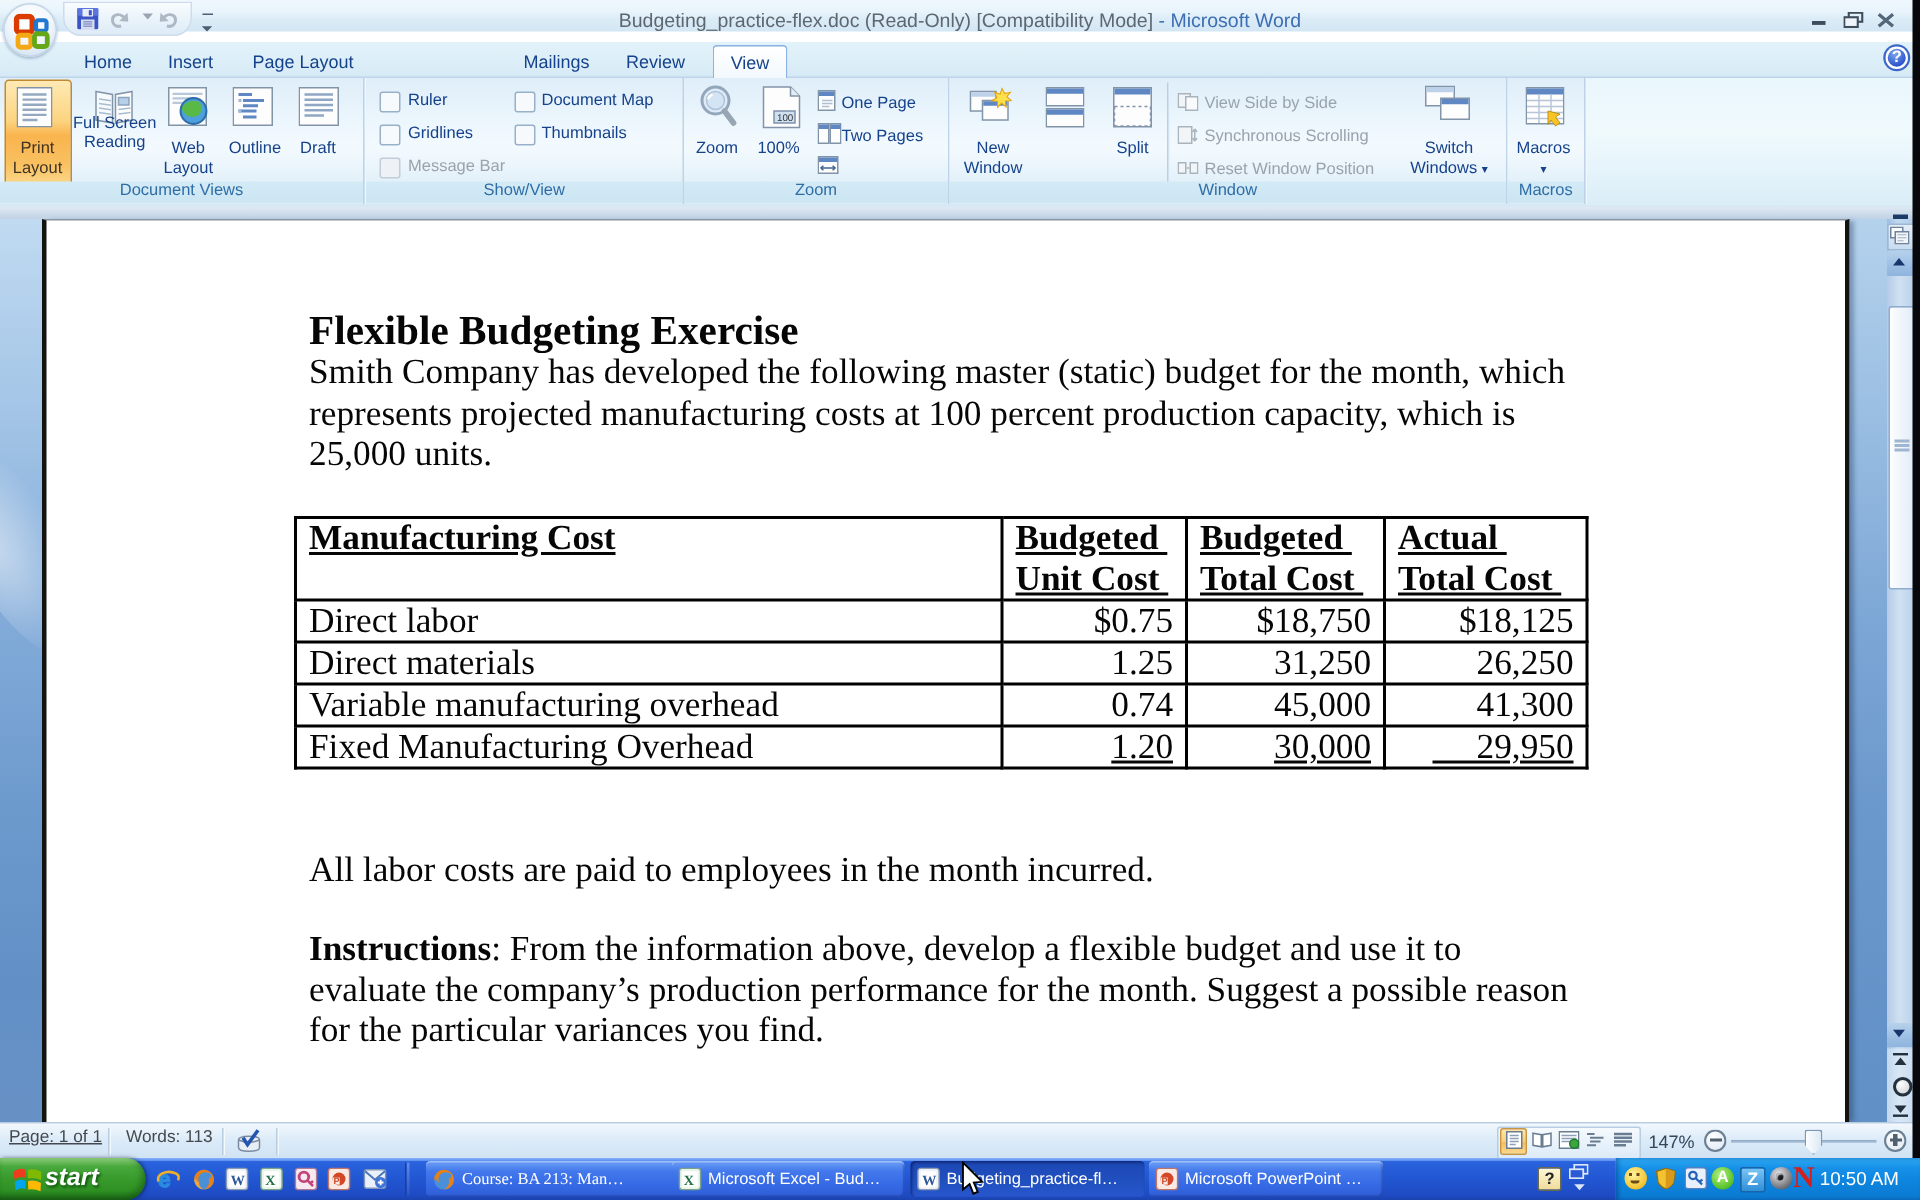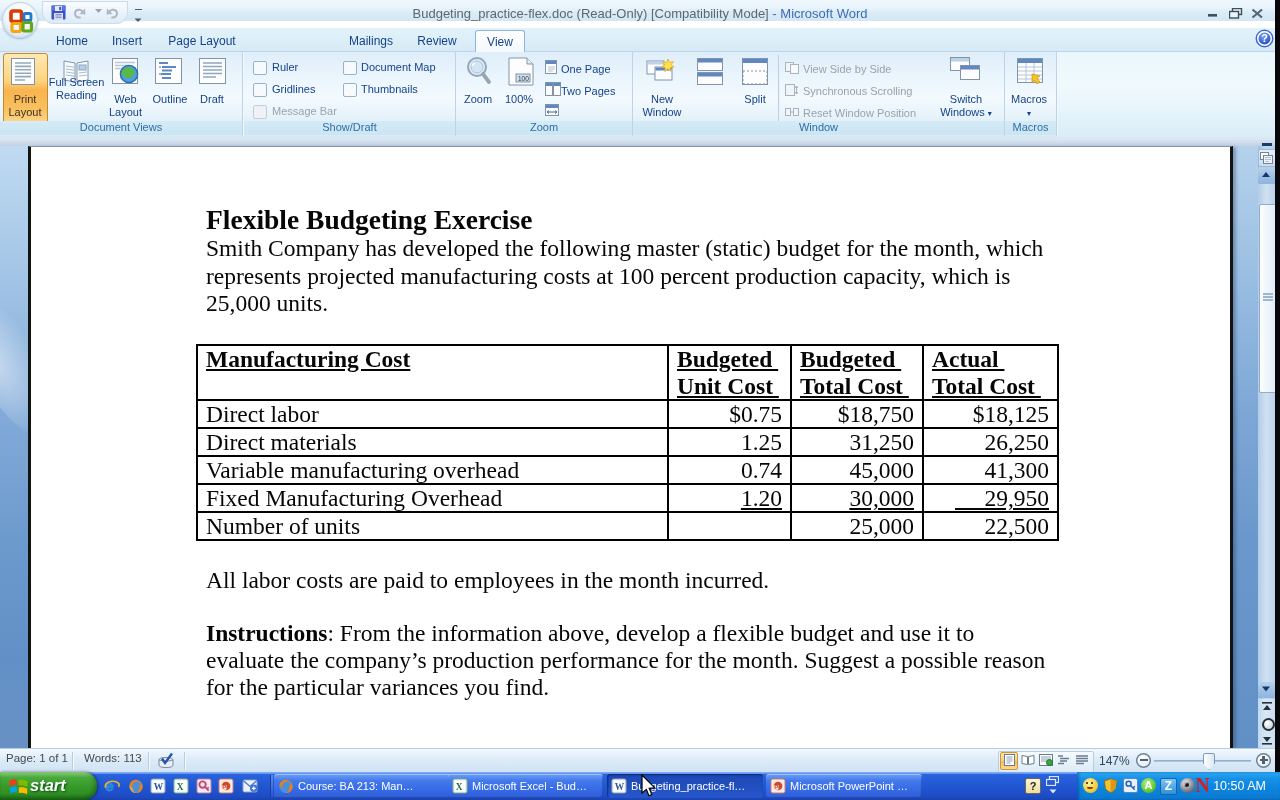--- a/index.html
+++ b/index.html
@@ -205,21 +205,21 @@
     <div class="chk" style="left:9px;top:9px;"></div>
       <div class="ribtxt" style="left:28px;top:9px;">Ruler</div>
     <div class="chk" style="left:9px;top:31px;"></div>
       <div class="ribtxt" style="left:28px;top:31px;">Gridlines</div>
     <div class="chk dis" style="left:9px;top:53px;"></div>
       <div class="ribtxt gray" style="left:28px;top:53px;">Message Bar</div>
     <div class="chk" style="left:99px;top:9px;"></div>
       <div class="ribtxt" style="left:117px;top:9px;">Document Map</div>
     <div class="chk" style="left:99px;top:31px;"></div>
       <div class="ribtxt" style="left:117px;top:31px;">Thumbnails</div>
-    <div class="glabel">Show/Draft</div>
+    <div class="glabel">Show/View</div>
   </div>
   <div class="group" style="left:456px;width:176px;">
     <svg class="abs" style="left:8px;top:4px;" width="30" height="31" viewBox="0 0 30 31">
         <circle cx="13" cy="11" r="9" fill="#dfecf8" stroke="#93a7bc" stroke-width="2"></circle>
         <circle cx="13" cy="11" r="6" fill="#d3e5f5" stroke="#b0c4d8" stroke-width="1"></circle>
         <path d="M11 7 a5 5 0 0 0 -3 3" stroke="#fff" stroke-width="1.6" fill="none"></path>
         <path d="M19 18 L25 26" stroke="#98a5b2" stroke-width="3.8" stroke-linecap="round"></path>
       </svg>
     <div class="ribtxt" style="left:-8px;top:41px;width:60px;">Zoom</div>
     <svg class="abs" style="left:52px;top:5px;" width="26" height="29" viewBox="0 0 26 29">
@@ -387,38 +387,32 @@
             <td>0.74</td>
             <td>45,000</td>
             <td>41,300</td>
           </tr>
       <tr style="height:28px;line-height:27px;">
             <td>Fixed Manufacturing Overhead</td>
             <td><u>1.20</u></td>
             <td><u>30,000</u></td>
             <td><u>&nbsp;&nbsp;&nbsp;&nbsp;&nbsp;29,950</u></td>
           </tr>
-      <tr style="height:25px;line-height:24px;">
-            <td>Number of units</td>
-            <td></td>
-            <td>25,000</td>
-            <td>22,500</td>
-          </tr>
     </tbody>
       </table>
     <div class="doc" style="left:206px;top:429px;font-size:23.5px;">All labor costs are paid to employees in the month incurred.</div>
     <div class="doc" style="left:206px;top:482px;font-size:23.5px;"><b>Instructions</b>: From the information above, develop a flexible budget and use it to</div>
     <div class="doc" style="left:206px;top:509px;font-size:23.5px;">evaluate the company’s production performance for the month. Suggest a possible reason</div>
     <div class="doc" style="left:206px;top:536px;font-size:23.5px;">for the particular variances you find.</div>
   </div>
 </div>
 <div class="abs" id="blackedge"></div>
 
 <div class="abs" id="statusbar">
-  <div class="abs" style="left:6px;top:3px;font-size:11.5px;">Page: 1 of 1</div>
+  <div class="abs" style="left:6px;top:3px;font-size:11.5px;text-decoration:underline;">Page: 1 of 1</div>
   <div class="sbsep" style="left:72px;"></div>
   <div class="abs" style="left:84px;top:3px;font-size:11.5px;">Words: 113</div>
   <div class="sbsep" style="left:148px;"></div>
   <svg class="abs" style="left:157px;top:3px;" width="19" height="18" viewBox="0 0 19 18">
       <path d="M2 8 Q2 5.5 9 5.5 Q16 5.5 16 8 L16 13 Q16 15.5 9 15.5 Q2 15.5 2 13 Z" fill="#e8eef5" stroke="#7a8ba0"></path>
       <path d="M2 8 Q9 11 16 8" fill="none" stroke="#7a8ba0"></path>
       <path d="M5 6.5 L8 11 L15 1.5" fill="none" stroke="#2456b0" stroke-width="2.4"></path>
     </svg>
   <div class="sbsep" style="left:184px;"></div>
   <div class="abs" style="left:998px;top:2px;width:94px;height:20px;border:1px solid #b9cde1;border-radius:2px;background:linear-gradient(180deg,#f5fafd,#dcebf8);"></div>
@@ -495,21 +489,21 @@
       <rect x="4" y="7.5" width="5" height="5" fill="#fbe9e4"></rect>
       <text x="4.6" y="12" font-size="6.5" font-weight="bold" fill="#d24726" font-family="Liberation Sans">P</text>
     </svg>
   <svg class="qlicon" style="left:242px;" width="17" height="17" viewBox="0 0 17 17">
       <rect x="1" y="2" width="15" height="13" rx="1.5" fill="#eaf1fb" stroke="#7e95b8"></rect>
       <path d="M1.5 3 L8.5 9 L15.5 3" fill="none" stroke="#4a76b8" stroke-width="1.4"></path>
       <circle cx="12.5" cy="11" r="4" fill="#3f74d8"></circle>
       <path d="M10.5 11 h4 M12.5 9 v4" stroke="#fff" stroke-width="1.3"></path>
     </svg>
   <div class="abs" style="left:270px;top:3px;width:2px;height:22px;background:linear-gradient(180deg,#5d8cf0,#2a55c8);border-left:1px solid #1a3d9e;"></div>
-  <div class="taskbtn" style="left:274px;width:178px;">
+  <div class="taskbtn" style="left:284px;width:178px;font-family:Liberation Serif, serif;">
     <svg class="abs" style="left:4px;top:4px;" width="16" height="16" viewBox="0 0 17 17">
         <circle cx="8.5" cy="9" r="7" fill="#4a90d9"></circle>
         <path d="M1.5 9 C1.5 4 6 1.2 9.5 2 C14 3 16 6.5 15.5 10 C15 13.5 12 15.8 8.5 16 C12 14 12.5 11 11.8 8.5 C13.2 8 14 6.8 13.6 5.4 C11.8 3.4 9 3.2 7 4.4 C4.5 5.8 4 8.6 5.2 10.8 C4 10.6 3 9.8 2.8 8.4 Z" fill="#e8801a"></path>
       </svg>
     <span class="lbl">Course: BA 213: Man…</span>
     </div>
   <div class="taskbtn" style="left:448px;width:155px;">
     <svg class="abs" style="left:4px;top:4px;" width="16" height="16" viewBox="0 0 17 17">
         <rect x="1" y="1" width="15" height="15" rx="2" fill="#e9f5ec" stroke="#7ba389"></rect>
         <rect x="3" y="3" width="11" height="11" fill="#fff"></rect>

